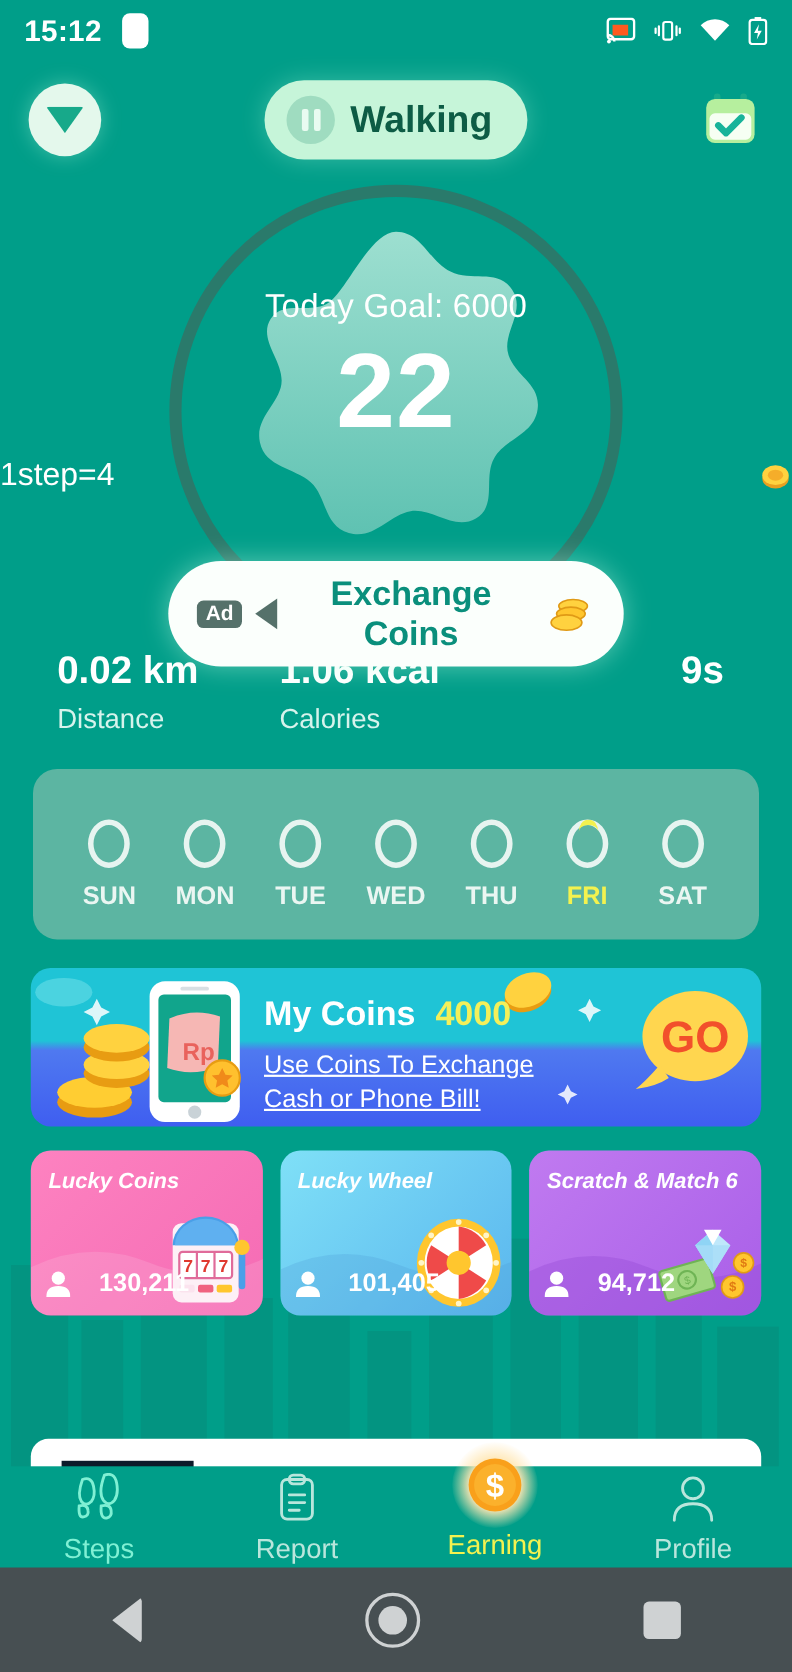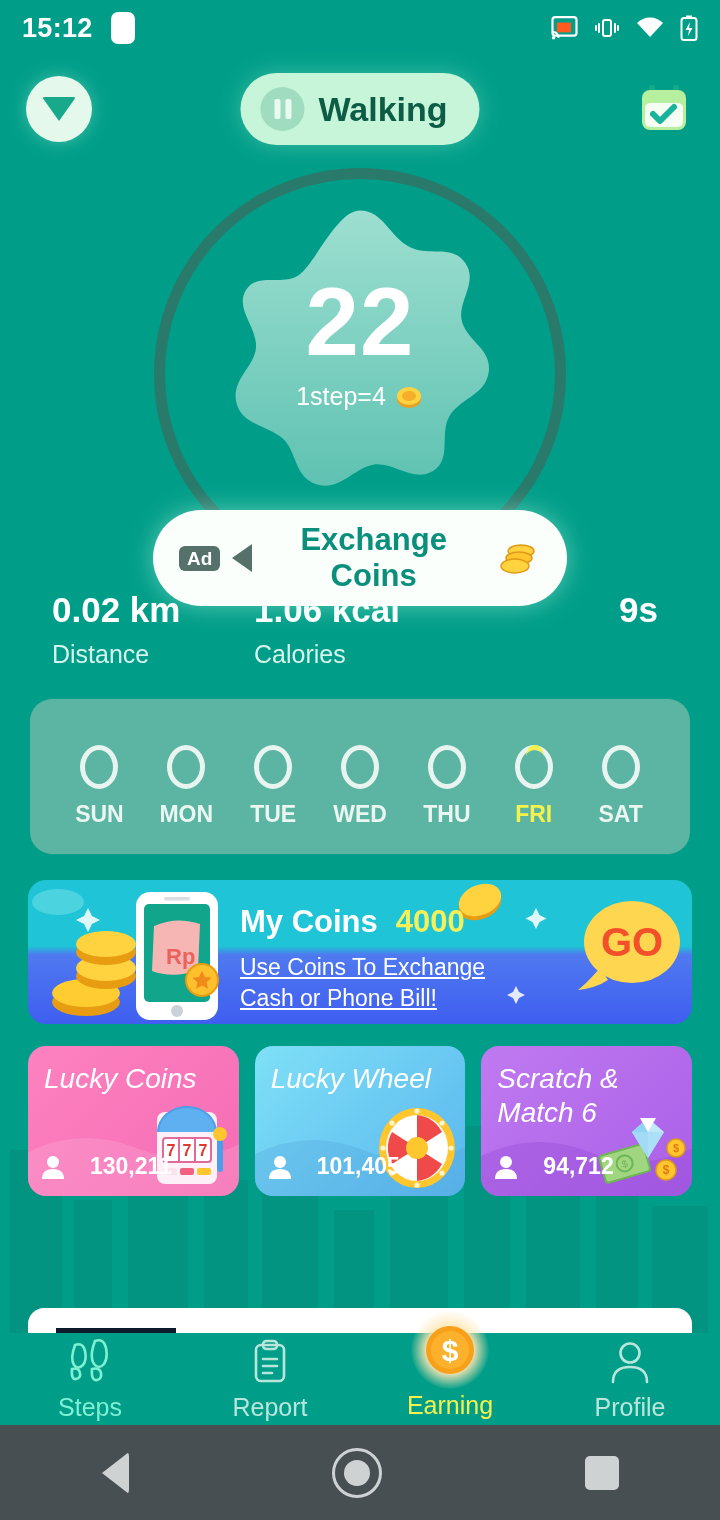--- a/index.html
+++ b/index.html
@@ -68,21 +68,21 @@
   }
   .blob{
     position:absolute; left:50%; top:42px; transform:translateX(-50%);
   }
   .hero-text{
     position:absolute; left:0; right:0; top:100px;
     text-align:center; color:#fff;
   }
   .goal{ font-size:30px; letter-spacing:.2px; }
   .steps-num{ font-size:96px; font-weight:bold; line-height:1.25; letter-spacing:1px;}
-  .perstep{ font-size:25px; display:flex; align-items:center; justify-content:center; gap:8px;}
+  .perstep{ font-size:29px; display:flex; align-items:center; justify-content:space-between; gap:8px;}
 
   
   .ad-btn{
     position:absolute; left:50%; top:348px; transform:translateX(-50%);
     width:414px; height:96px; background:#fbfffc;
     border-radius:48px; display:flex; align-items:center;
     padding:0 26px; gap:14px;
     box-shadow:0 0 24px rgba(200,255,230,.45);
   }
   .ad-badge{
@@ -140,21 +140,21 @@
 
   
   .games{ display:flex; gap:16px; margin:22px 28px 0; }
   .gcard{
     flex:1; height:150px; border-radius:18px; position:relative; overflow:hidden;
     padding:16px 16px 0;
   }
   .g1{ background:linear-gradient(135deg,#fd82c0,#f56bb4); }
   .g2{ background:linear-gradient(135deg,#7fe0f7,#5ab6ee); }
   .g3{ background:linear-gradient(135deg,#c07af0,#a95fe8); }
-  .g-title{ font-size:28px; font-style:italic; color:#fff; font-weight:normal; line-height:1.2; position:relative; z-index:3;}
+  .g-title{ font-size:20px; font-style:italic; color:#fff; font-weight:bold; line-height:1.2; position:relative; z-index:3;}
   .g-foot{
     position:absolute; left:14px; bottom:16px; display:flex; align-items:center; gap:26px;
     color:#fff; font-weight:bold; font-size:23px; z-index:3;
   }
   .g-art{ position:absolute; right:4px; bottom:6px; z-index:2; }
   .g-wave{ position:absolute; left:0; right:0; bottom:0; z-index:1; }
 
   
   .peek{
     position:absolute; left:28px; right:28px; top:1308px; height:60px;
@@ -260,20 +260,21 @@
   <svg class="blob" width="330" height="330" viewBox="0 0 200 200">
     <defs>
       <linearGradient id="bg1" x1="0" y1="0" x2="0" y2="1">
         <stop offset="0%" stop-color="#9ddfd0"></stop>
           <stop offset="100%" stop-color="#5fc2b2"></stop>
       </linearGradient>
     </defs>
     <path fill="url(#bg1)" d="M100 4c14 0 18 16 30 22s26-2 34 10-6 24-2 36 18 16 16 30-18 16-24 27 2 26-10 33-24-6-36-4-20 16-34 12-12-20-21-28-25-8-28-22 12-22 12-34-13-23-6-34 22-2 32-9S86 4 100 4z"></path>
   </svg>
   <div class="hero-text">
+    <div class="goal">Today Goal: 6000</div>
     <div class="steps-num">22</div>
     <div class="perstep">
       <span>1step=4</span>
       <svg width="30" height="26" viewBox="0 0 30 26">
         <ellipse cx="15" cy="15" rx="12" ry="9" fill="#e8a020"></ellipse>
         <ellipse cx="15" cy="12" rx="12" ry="9" fill="#ffd23f"></ellipse>
         <ellipse cx="15" cy="12" rx="7" ry="5" fill="#f5ad2a"></ellipse>
       </svg>
     </div>
   </div>

